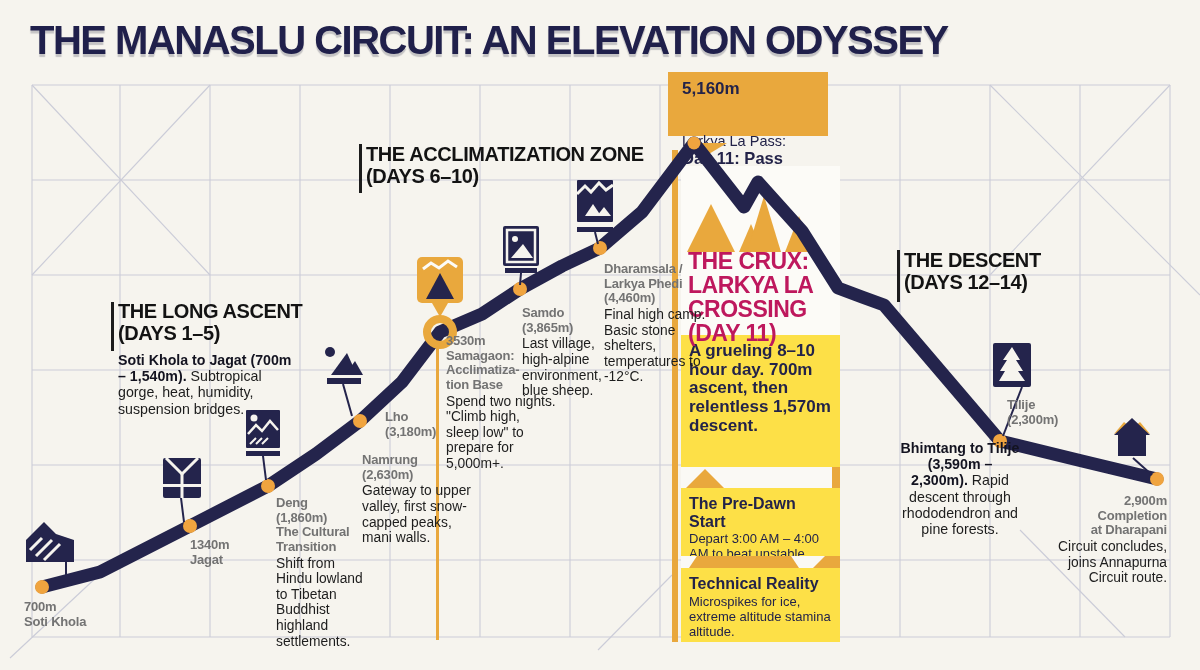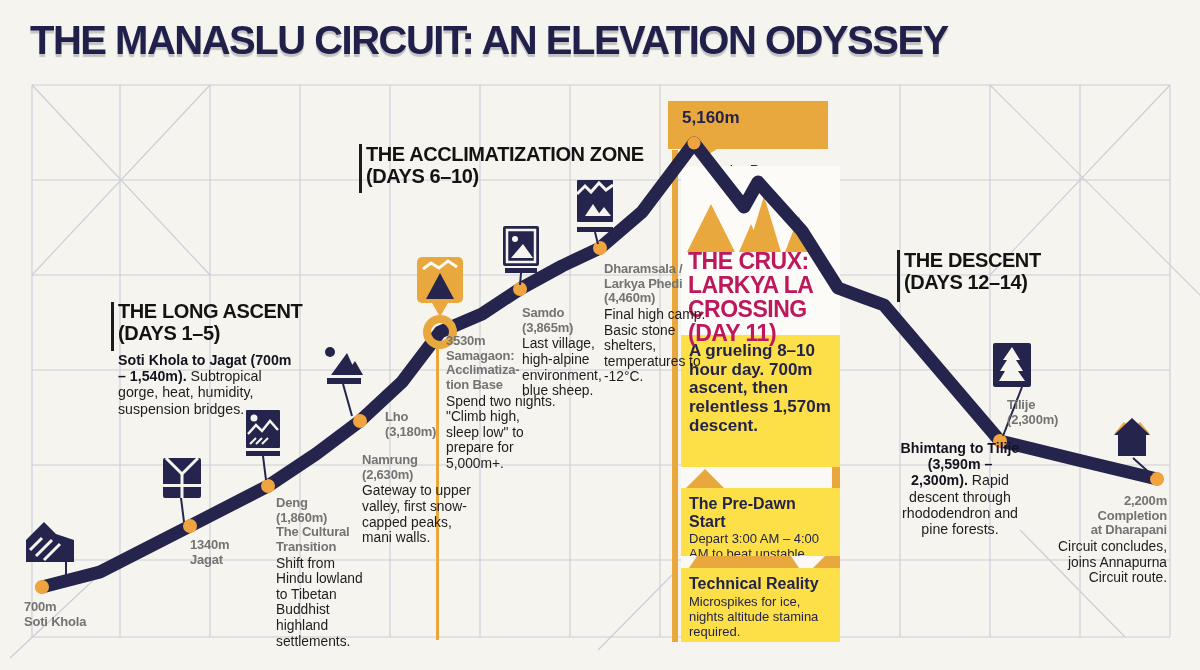--- a/index.html
+++ b/index.html
@@ -15,21 +15,21 @@
   .zone-text .lead{font-weight:bold;color:#131320;}
   .bar{position:absolute;width:3px;background:#1c1c1c;}
   .wp{line-height:1.13;}
   .wp-label{font-weight:bold;font-size:13px;line-height:1.13;color:#737373;letter-spacing:-0.2px;display:block;}
   .wp-body{font-size:13.8px;line-height:1.13;color:#1d1d1d;display:block;margin-top:1px;}
   .right{text-align:right;}
   .gold{background:#e9a83d;}
   .gold-box{position:absolute;left:681px;width:159px;background:#fde047;box-sizing:border-box;padding:7px 8px;}
   .gold-box .g-title{font-weight:bold;font-size:16px;color:#232349;line-height:1.1;}
   .gold-box .g-body{font-size:13px;color:#232349;line-height:1.16;margin-top:1px;}
-  .crux-callout{position:absolute;left:668px;top:101px;width:160px;height:48px;background:#e9a83d;
+  .crux-callout{position:absolute;left:668px;top:72px;width:160px;height:64px;background:#e9a83d;
                 box-sizing:border-box;padding:7px 4px 0 14px;line-height:1.12;}
   .crux-callout .c1{font-weight:bold;font-size:17px;color:#232349;}
   .crux-callout .c2{font-size:14.5px;color:#232349;margin-top:35px;}
   .crux-callout .c3{font-weight:bold;font-size:16.5px;color:#232349;}
   .callout-tail{position:absolute;left:699px;top:143px;width:0;height:0;
                 border-top:17px solid #e9a83d;border-right:28px solid transparent;}
   .crux-heading{font-weight:bold;font-size:23px;line-height:1.04;letter-spacing:-0.5px;color:#be185d;}
   .crux-summary{font-weight:bold;font-size:17px;line-height:1.1;color:#232349;}
 </style>
 </head>
@@ -104,21 +104,21 @@
   </div>
 
   <svg class="abs" style="left:681px;top:556px;" width="159" height="12">
     <rect x="0" y="0" width="159" height="12" fill="#faf9f5"></rect>
     <polygon points="8,12 16,0 110,0 118,12" fill="#e9a83d"></polygon>
     <polygon points="132,12 144,0 159,0 159,12" fill="#e9a83d"></polygon>
   </svg>
 
   <div class="gold-box" style="top:568px;height:74px;">
     <div class="g-title">Technical Reality</div>
-    <div class="g-body">Microspikes for ice, nights altitude stamina required.</div>
+    <div class="g-body">Microspikes for ice, extreme altitude stamina altitude.</div>
   </div>
 
   <svg class="layer" width="1200" height="670" viewBox="0 0 1200 670">
       <polyline points="42,587 100,572 190,526 268,486 316,454 360,421 402,382 440,332 482,314 520,289 562,266 600,248 642,212 694,143 744,207 758,182 802,231 838,288 862,297 884,305 1000,441 1082,461 1157,479" fill="none" stroke="#24244c" stroke-width="13" stroke-linejoin="round" stroke-linecap="round"></polyline>
       <circle cx="440" cy="332" r="13" fill="none" stroke="#e9a83d" stroke-width="8"></circle>
       <circle cx="440" cy="332" r="6" fill="#24244c"></circle>
       <circle cx="42" cy="587" r="7" fill="#f0a43f"></circle>
       <circle cx="190" cy="526" r="7" fill="#f0a43f"></circle>
       <circle cx="268" cy="486" r="7" fill="#f0a43f"></circle>
       <circle cx="360" cy="421" r="7" fill="#f0a43f"></circle>
@@ -269,19 +269,19 @@
     <span class="wp-label pre">Dharamsala /
 Larkya Phedi
 (4,460m)</span>
     <span class="wp-body">Final high camp. Basic stone shelters, temperatures to -12°C.</span>
   </div>
   <div class="abs wp" style="left:1007px;top:398px;">
     <span class="wp-label pre">Tilije
 (2,300m)</span>
   </div>
   <div class="abs wp right" style="left:1052px;top:494px;width:115px;">
-    <span class="wp-label pre">2,200m
+    <span class="wp-label pre">2,900m
 Completion
 at Dharapani</span>
     <span class="wp-body">Circuit concludes, joins Annapurna Circuit route.</span>
   </div>
 
 </div>
 
 </body></html>

